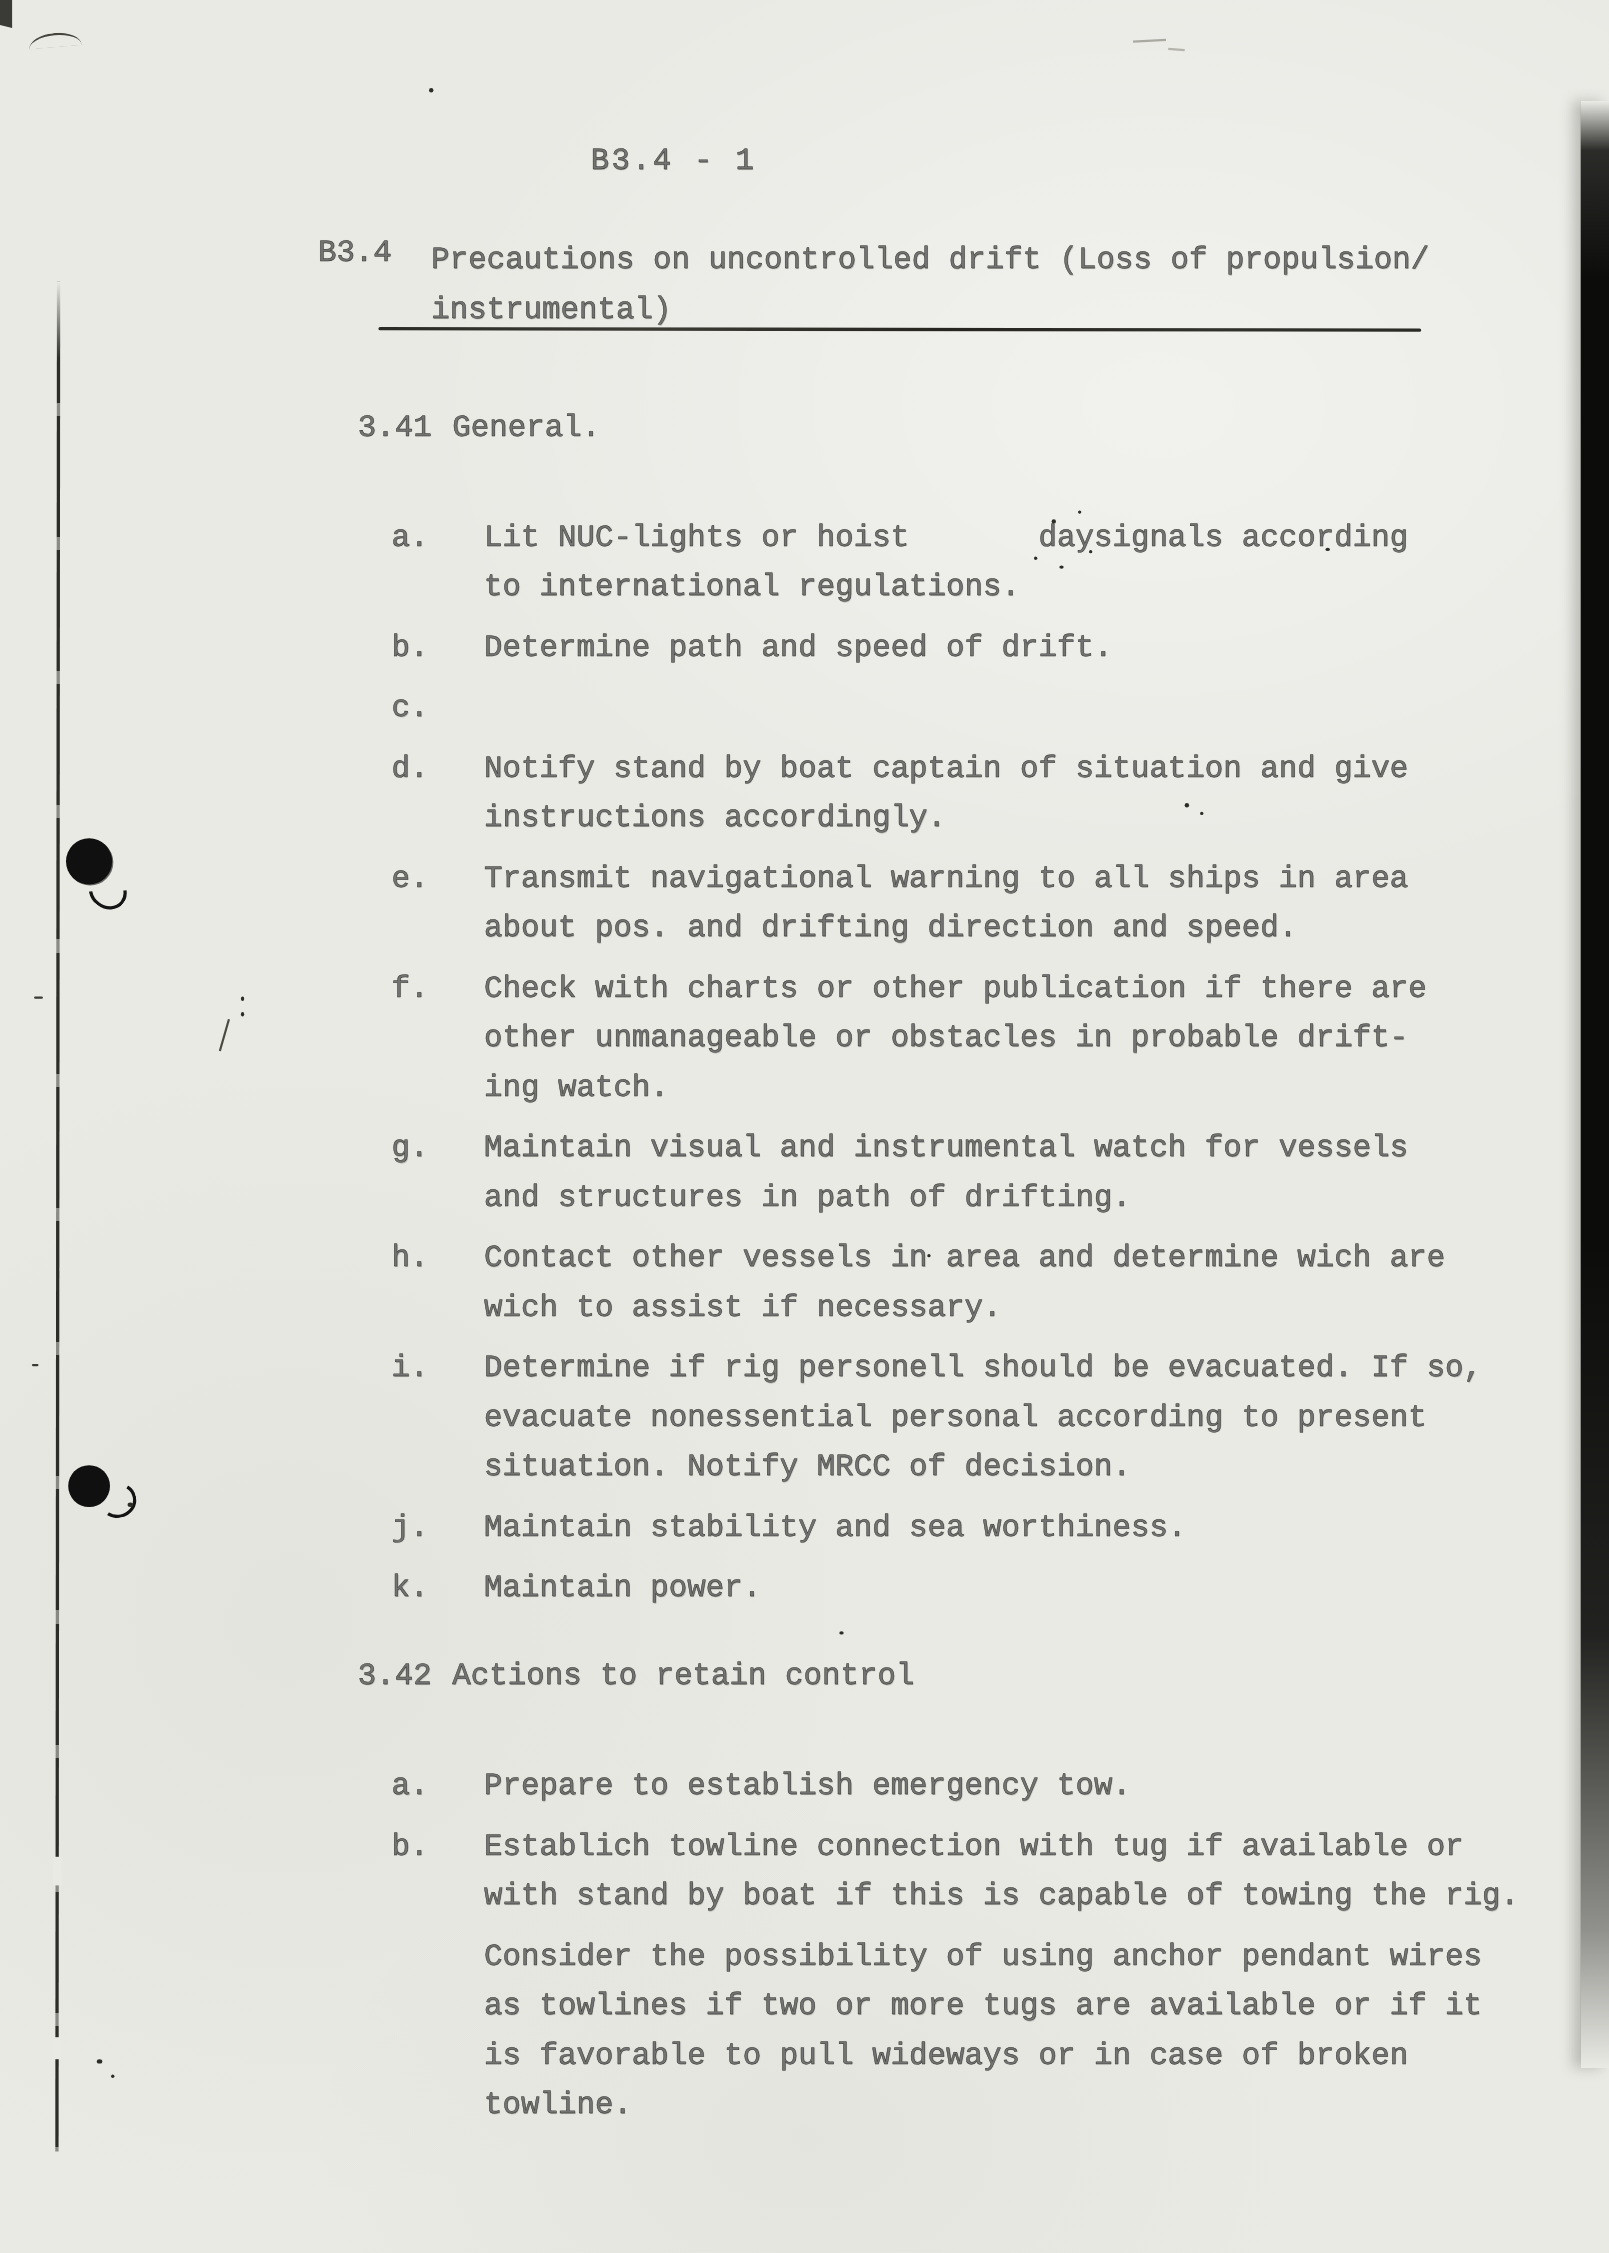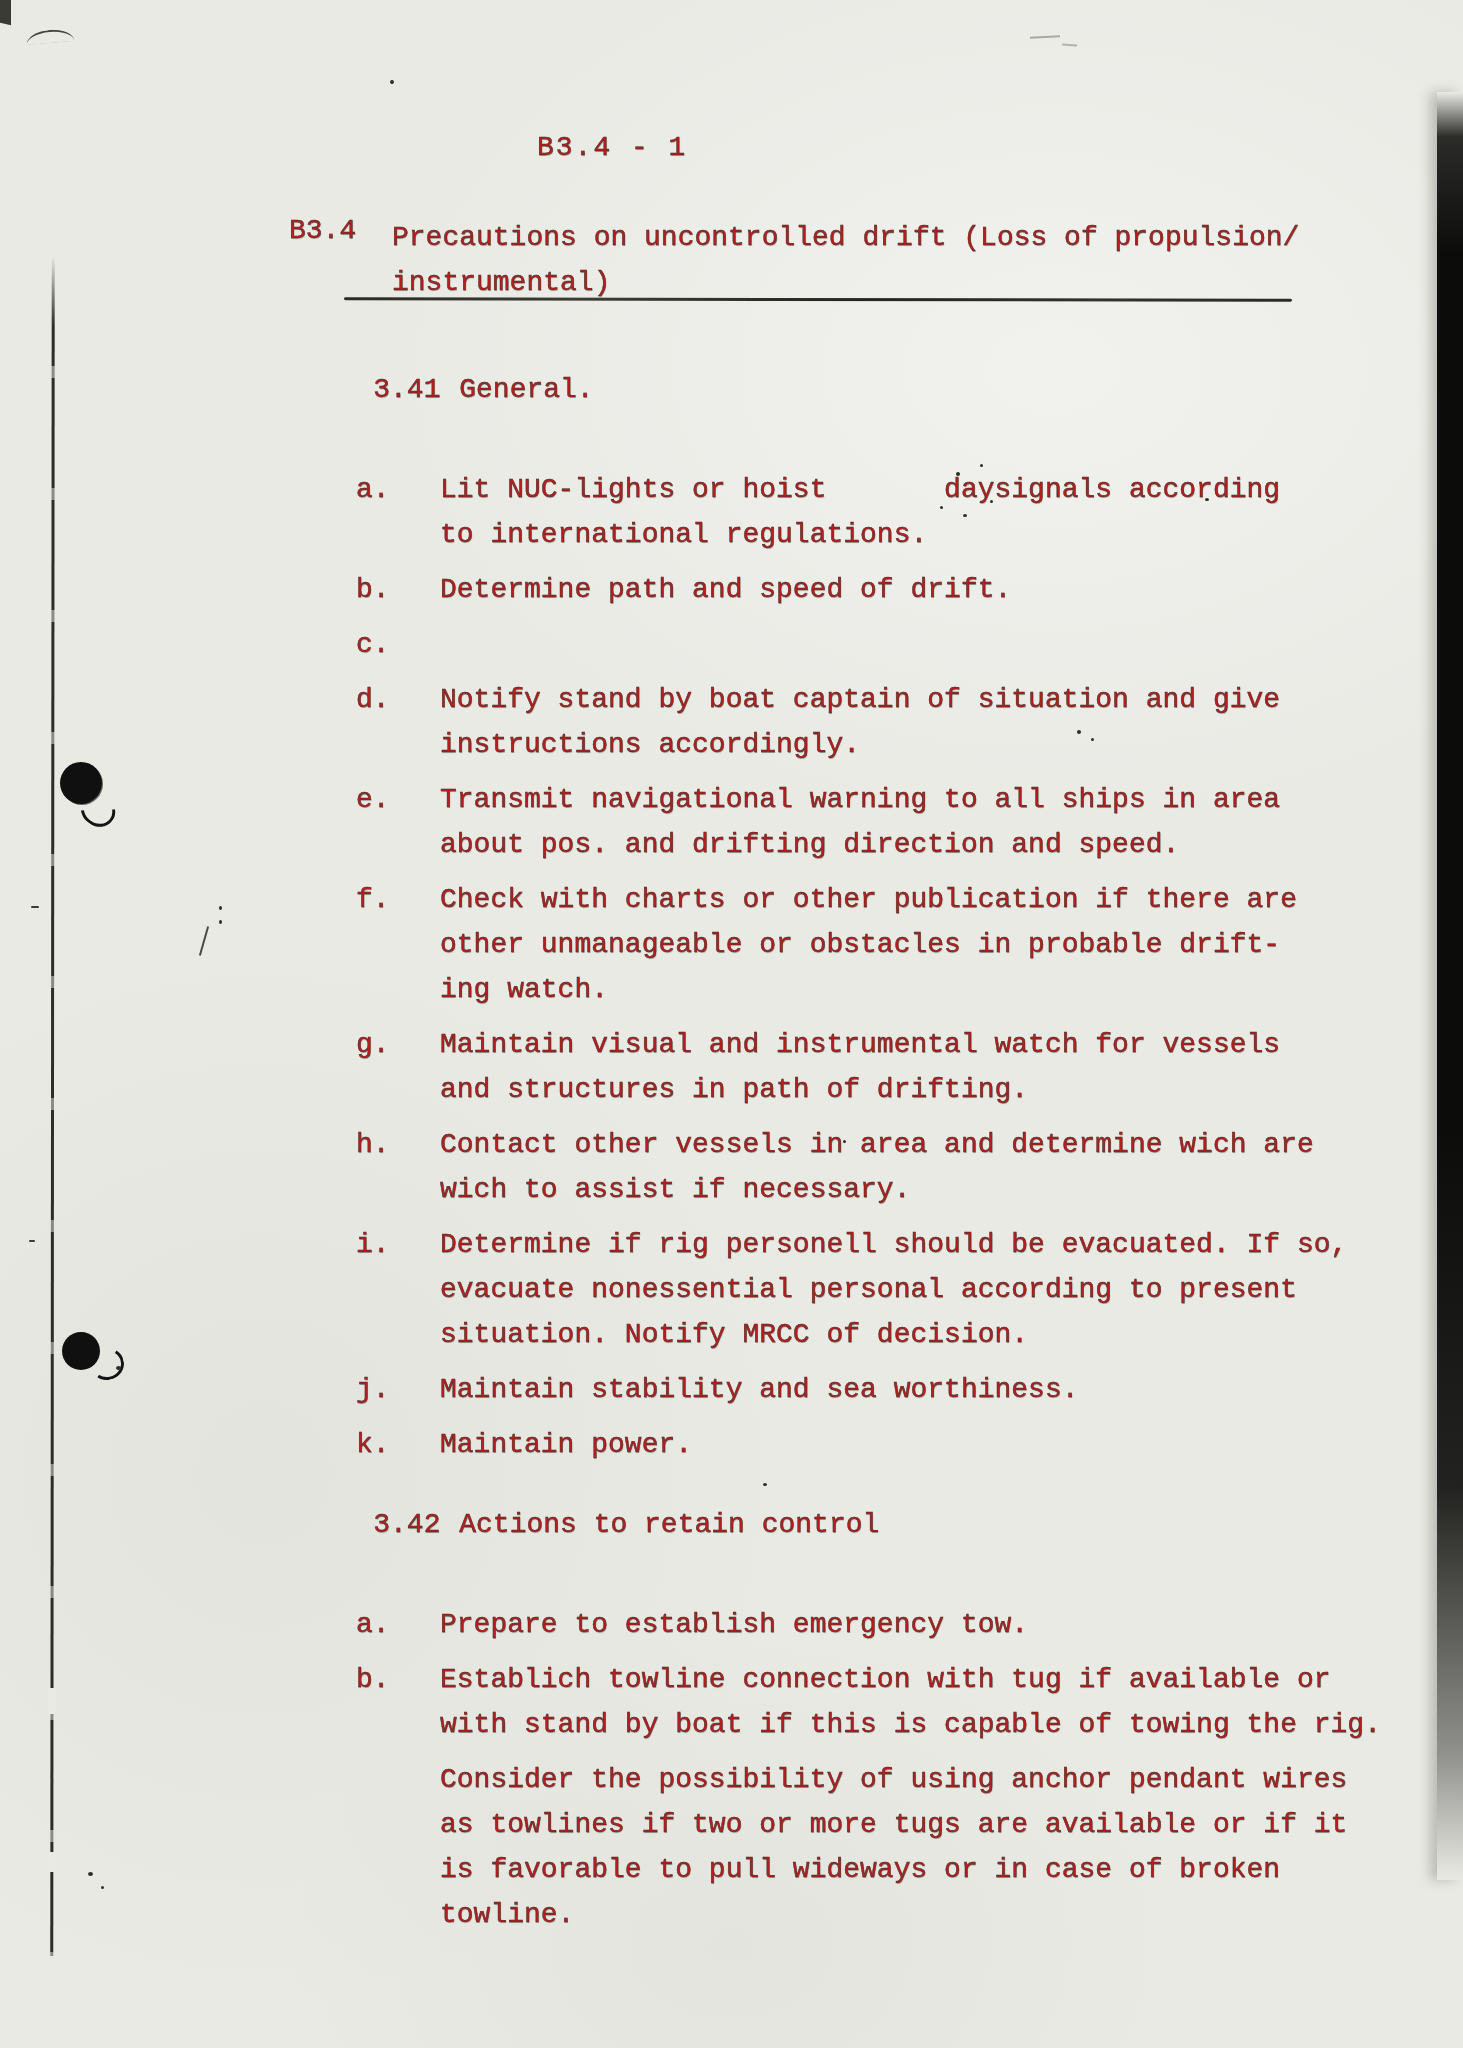--- a/index.html
+++ b/index.html
@@ -8,38 +8,38 @@
     background:
       radial-gradient(1100px 760px at 72% 18%, rgba(255,255,255,.38), transparent 62%),
       radial-gradient(900px 900px at 18% 72%, rgba(110,110,100,.05), transparent 60%),
       radial-gradient(700px 500px at 50% 95%, rgba(120,120,110,.05), transparent 65%),
       #e9eae4;
     font-family:"Liberation Mono","DejaVu Sans Mono",monospace;
     color:#2f2f2a;
   }
   .ink{
     font-size:28px;
-    color:#b91c1c;
+    color:#737373;
     -webkit-text-stroke:0.4px #34342e;
     text-shadow:0.5px 0.6px 0.7px rgba(47,47,42,.35), -0.3px 0 0.4px rgba(47,47,42,.22);
     white-space:pre;
   }
   .pageno{position:absolute;top:132px;left:537px;letter-spacing:2px;}
   .heading-label{position:absolute;top:215px;left:245px;margin-left:44px;}
   .heading-lines{position:absolute;top:215px;left:344px;}
   .heading-lines .hline{line-height:45px;margin-left:48px;}
   .title-rule{
     position:absolute;top:298px;left:344px;width:948px;height:3px;
     background:linear-gradient(to right,#2b2b26 0%,#3c3c35 25%,#26251f 55%,#32322c 80%,#2b2b26 100%);
     transform:rotate(0.08deg);border-radius:2px;
   }
   .section{position:absolute;left:0;width:1463px;}
   .section.s1{top:322px;}
   .section.s2{top:1457px;}
-  .sec-head{line-height:45px;padding-left:48px;}
+  .sec-head{line-height:45px;}
   .sec-num{display:inline-block;margin-left:258px;width:86px;}
   .items{margin:0;padding:0;}
   .item{display:flex;align-items:flex-start;margin-top:10px;}
   .letter{flex:0 0 auto;margin-left:356px;width:84px;line-height:45px;}
   .lines{flex:0 0 auto;}
   .line{line-height:45px;}
   
   .left-line{
     position:absolute;left:51px;top:256px;width:2.5px;height:1700px;
     background:repeating-linear-gradient(to bottom,

